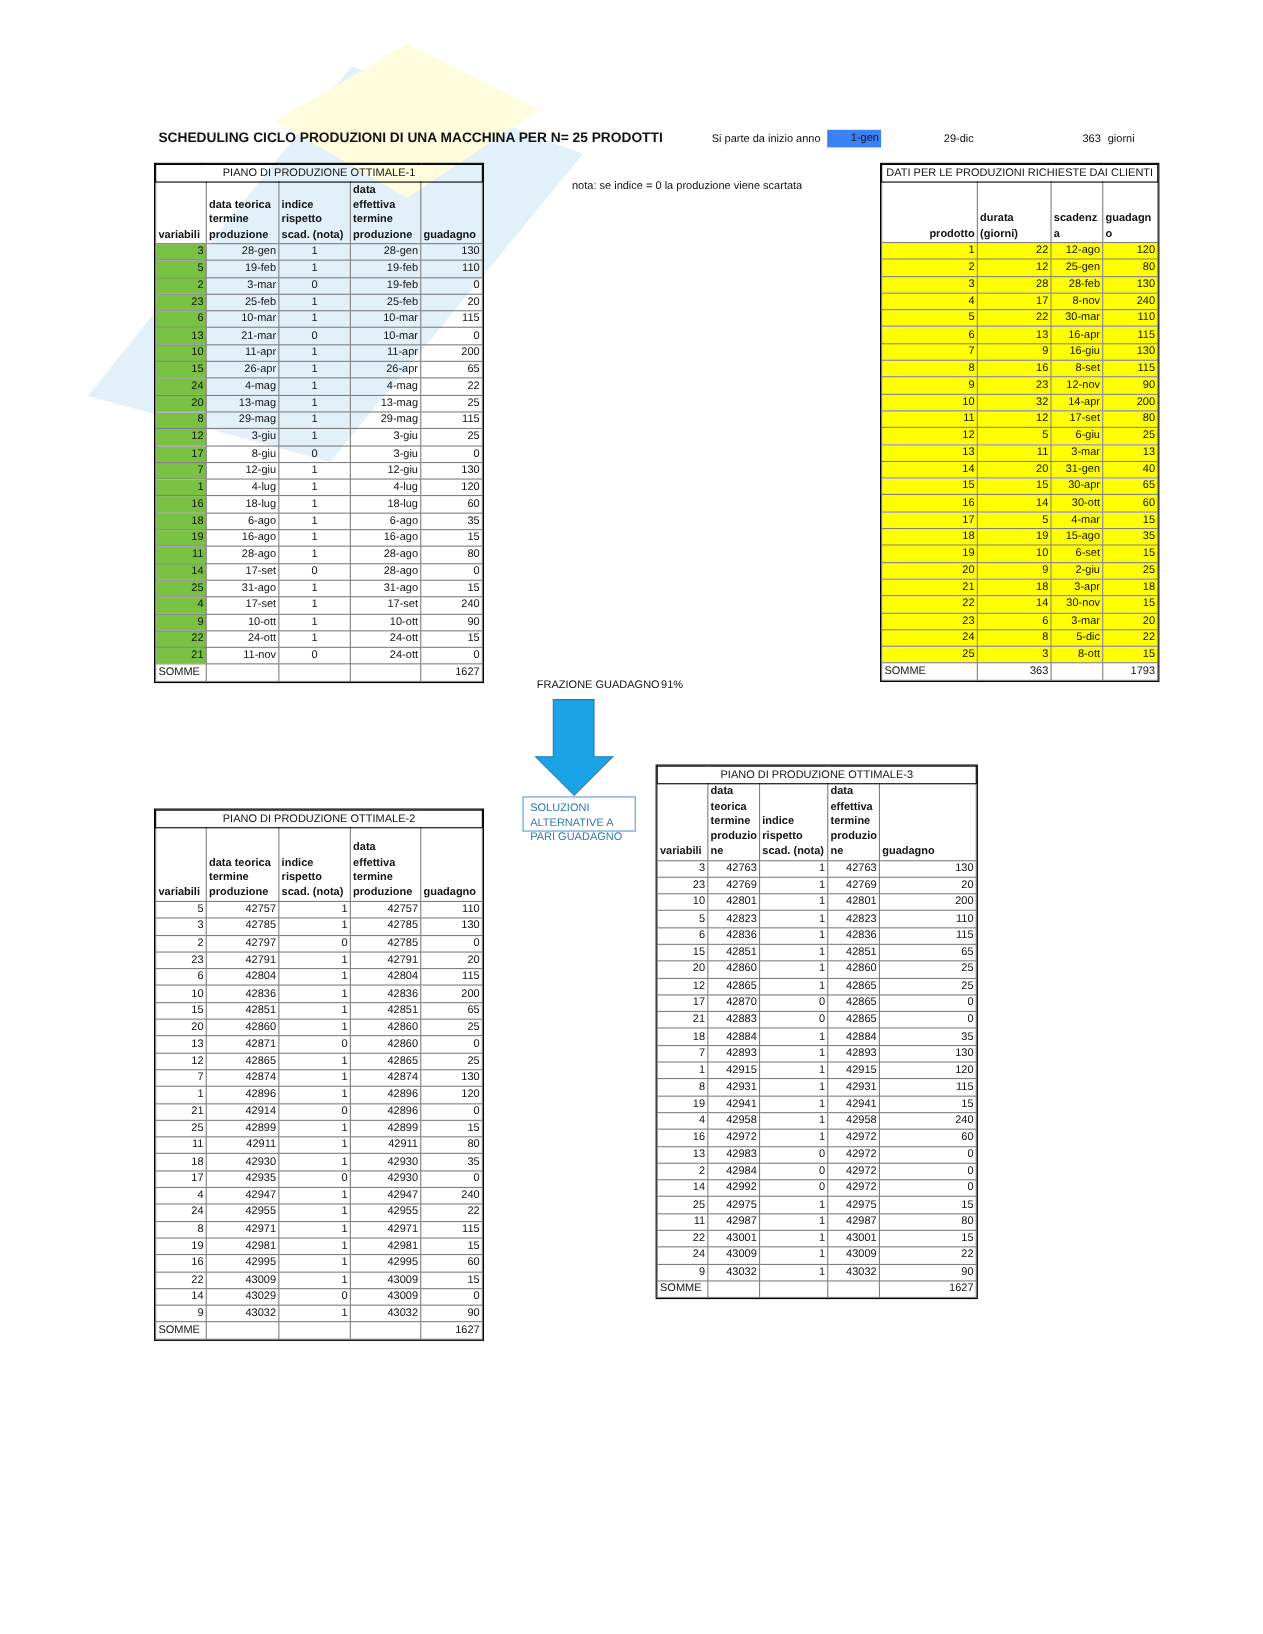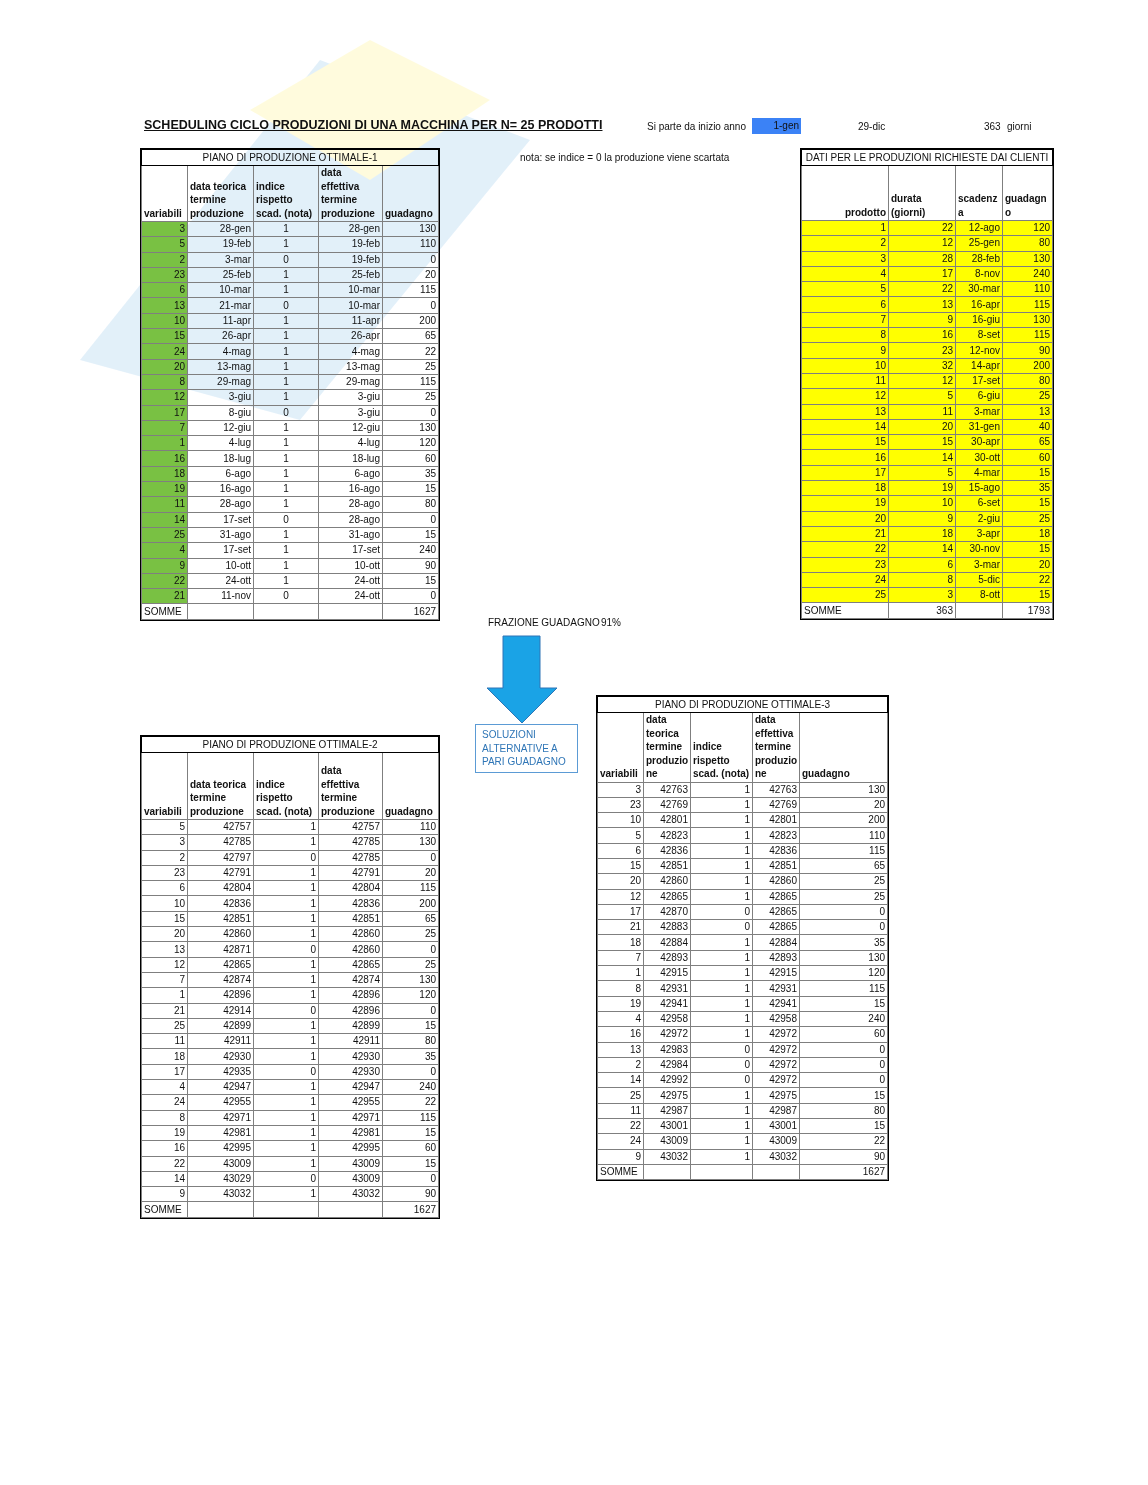--- a/index.html
+++ b/index.html
@@ -1,52 +1,52 @@
 <!DOCTYPE html>
 <html><head>
 <meta charset="utf-8">
 <style>
   html, body { margin:0; padding:0; }
   body { width:1148px; height:1485px; background:#ffffff; position:relative; overflow:hidden;
          font-family:"Liberation Sans", sans-serif; color:#111; }
   .abs { position:absolute; }
-  .title { left:144px; top:118px; font-size:12.5px; font-weight:bold; letter-spacing:0px; white-space:nowrap;text-decoration:underline; }
+  .title { left:144px; top:118px; font-size:12.5px; font-weight:bold; letter-spacing:0px; white-space:nowrap; }
   .small { font-size:10px; white-space:nowrap; }
   .hl-yellow { background:#3b82f6; }
   table.grid { position:absolute; border-collapse:collapse; font-size:10px; table-layout:fixed; }
   table.grid td { border:1px solid #7f7f7f; padding:0 2px; height:14.3px; line-height:14px; white-space:nowrap; overflow:hidden; }
   table.grid tr.cap td { text-align:center; border:1px solid #000; border-bottom:1px solid #000; height:15px; }
   table.grid tr.hdr td { vertical-align:bottom; font-weight:bold; white-space:normal; line-height:13.5px; padding-bottom:1px; }
   table.grid td.r { text-align:right; }
   table.grid td.c { text-align:center; }
   table.grid tr.sum td { font-weight:normal; }
   table.grid td.b { font-weight:bold; }
   .outer { outline:1.5px solid #000; }
   .green { background:#79c143; }
   .yellow { background:#ffff00; }
   .watermark { left:70px; top:20px; width:460px; height:400px; opacity:0.13; pointer-events:none; }
-  .note-box { left:475px; top:724px; width:103px; height:49px; border:1px solid #5b9bd5; box-sizing:border-box;
+  .note-box { left:475px; top:724px; width:103px; height:32px; border:1px solid #5b9bd5; box-sizing:border-box;
               color:#2e75b6; font-size:10px; line-height:13.5px; padding:3px 6px; }
 </style>
 </head>
 <body>
 
 <svg class="abs watermark" viewBox="0 0 460 400">
   <polygon points="10,340 250,40 460,120 230,400" fill="#2b8fd6"></polygon>
   <polygon points="180,90 300,20 420,80 300,160" fill="#ffe600"></polygon>
 </svg>
 
 <div class="abs title">SCHEDULING  CICLO PRODUZIONI DI UNA MACCHINA PER N= 25 PRODOTTI</div>
 <div class="abs small" style="left:647px;top:121px;text-align:center;">Si parte da inizio anno</div>
 <div class="abs small hl-yellow" style="left:752px;top:118px;width:49px;height:16px;line-height:16px;text-align:right;padding-right:2px;box-sizing:border-box;">1-gen</div>
 <div class="abs small" style="left:858px;top:121px;">29-dic</div>
 <div class="abs small" style="left:984px;top:121px;">363</div>
 <div class="abs small" style="left:1007px;top:121px;">giorni</div>
 
-<div class="abs small" style="left:488px;top:152px;padding-left:32px;">nota: se indice = 0 la produzione viene scartata</div>
+<div class="abs small" style="left:488px;top:164px;padding-left:32px;">nota: se indice = 0 la produzione viene scartata</div>
 
 <div class="abs small" style="left:488px;top:617px;">FRAZIONE GUADAGNO</div>
 <div class="abs small" style="left:601px;top:617px;">91%</div>
 
 <svg class="abs" style="left:485px;top:634px;" width="76" height="92">
   <polygon points="18,2 55,2 55,54 72,54 37,89 2,54 18,54" fill="#1aa3e6" stroke="#2e75b6" stroke-width="1"></polygon>
 </svg>
 <div class="abs note-box">
   <div>SOLUZIONI</div>
   <div>ALTERNATIVE A</div>

